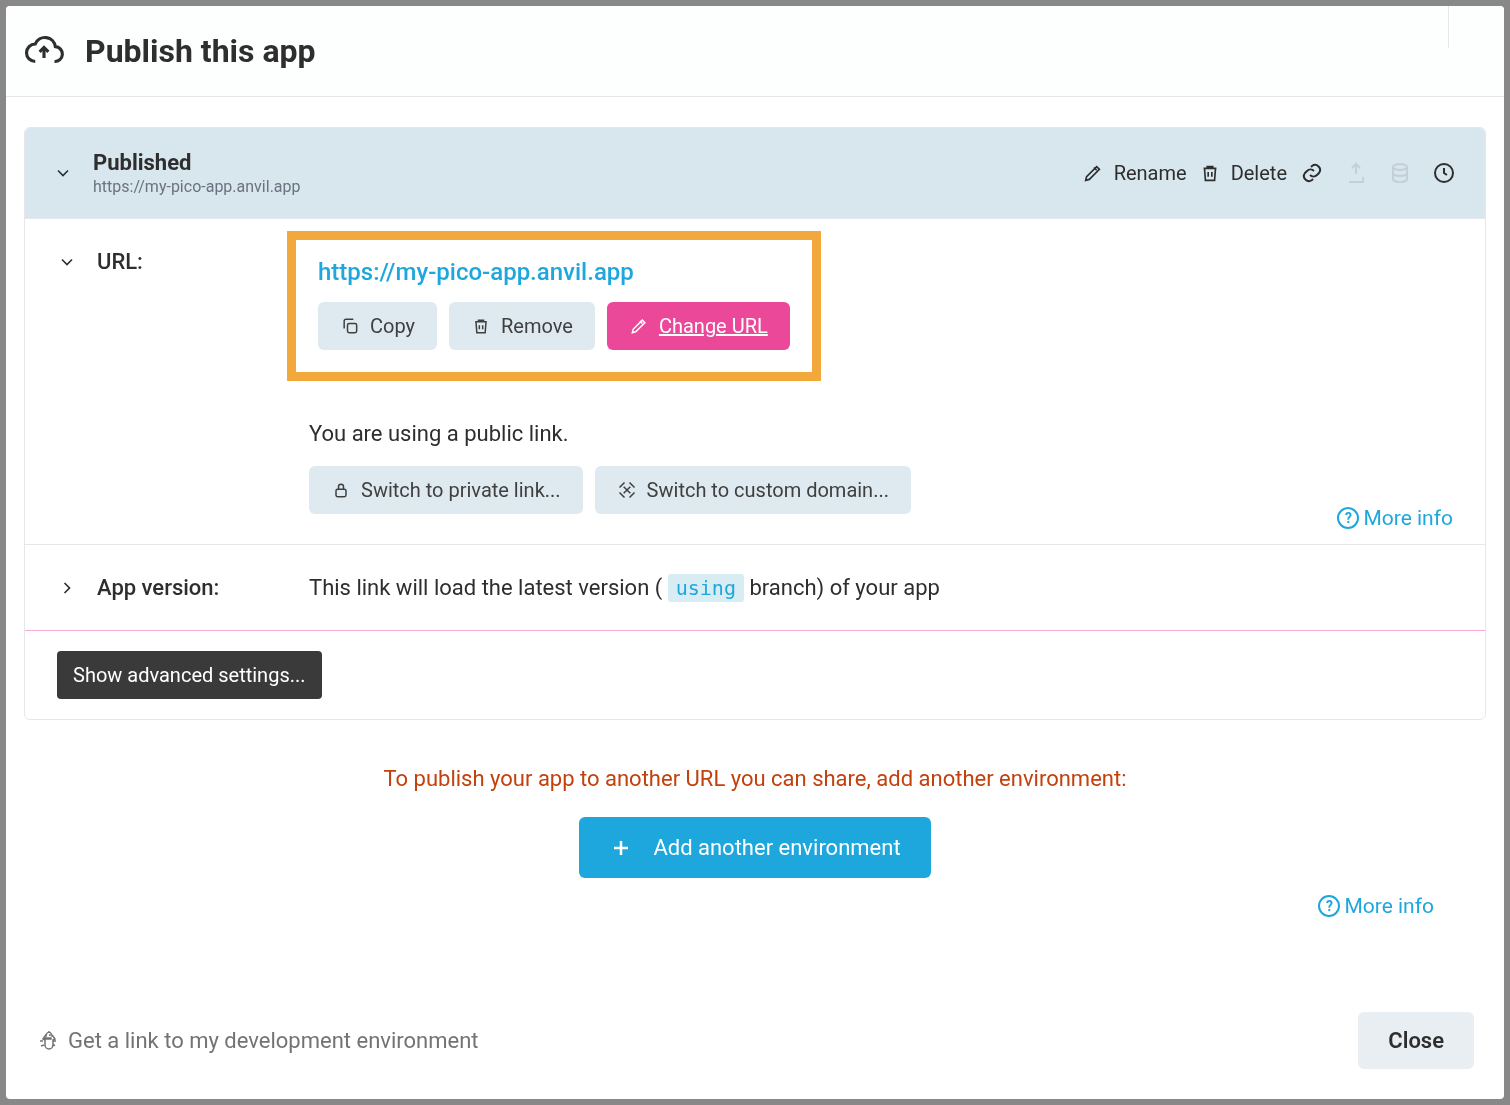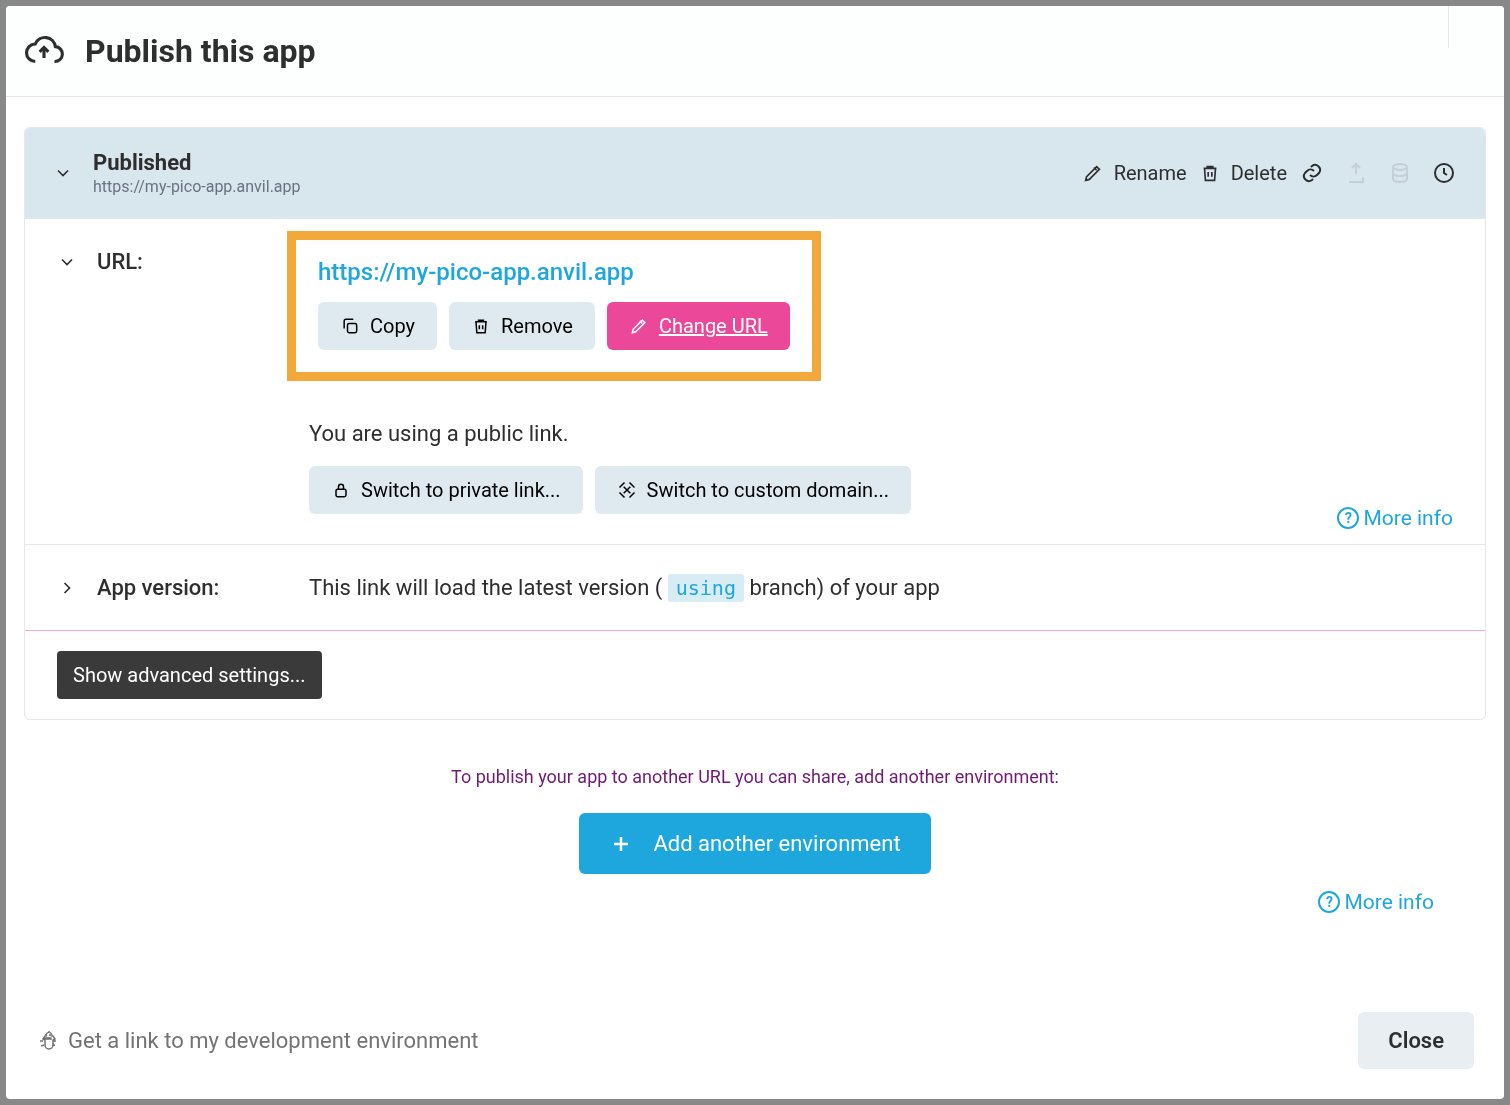--- a/index.html
+++ b/index.html
@@ -67,34 +67,34 @@
     margin-top:-18px;
   }
   .url-text { font-size:24px;color:#1ea7dd;font-weight:500;margin-bottom:16px; display:block;}
   .btn-row { display:flex;gap:12px;flex-wrap:wrap; }
   .btn {
     display:inline-flex;align-items:center;gap:10px;
     padding: 12px 22px;
     border-radius:6px;border:none;font-size:20px;cursor:pointer;
     font-family:inherit;
   }
-  .btn-light { background:#dfeaf0;color:#000000; }
+  .btn-light { background:#dfeaf0;color:#404040; }
   .btn-primary { background:#ec4899;color:#fff;text-decoration:underline; }
   .info-text { font-size:22px;color:#2e2e2e;margin-top:40px;margin-bottom:20px; }
   .more-info { position:absolute;right:32px;bottom:14px;color:#1ea7dd;font-size:21px;display:flex;align-items:center;gap:4px;cursor:pointer; }
   .mi-circle { width:22px;height:22px;border:2.4px solid #1ea7dd;border-radius:50%;display:flex;align-items:center;justify-content:center;font-weight:700;font-size:14px; }
   .ver-text { font-size:22px;color:#2e2e2e; }
   .code { font-family:ui-monospace,Menlo,Consolas,monospace;background:#d8ecf3;color:#1ea7dd;padding:2px 8px;border-radius:3px;font-size:20px; }
   .adv-btn {
     background:#3a3a3a;color:#fff;border:none;border-radius:4px;
     padding:12px 16px;font-size:20px;font-family:inherit;cursor:pointer;
     margin:20px 0 20px 32px;
   }
   .lower { text-align:center; margin-top:46px; position:relative; padding-bottom:40px;}
-  .lower-text { font-size:18px;color:#701a75;margin-bottom:26px; }
+  .lower-text { font-size:22px;color:#c2410c;margin-bottom:26px; }
   .add-btn { background:#1ea7dd;color:#fff;border:none;border-radius:6px;padding:18px 30px;font-size:22px;display:inline-flex;align-items:center;gap:20px;cursor:pointer;font-family:inherit; }
   .lower .more-info { bottom:0; right:52px; }
   .modal-footer {
     display:flex;align-items:center;
     padding: 22px 30px 30px 30px;
     margin-top:auto;
   }
   .dev-link { display:flex;align-items:center;gap:8px;font-size:22px;color:#737373;cursor:pointer; }
   .close-btn { margin-left:auto;background:#e8eef2;color:#2e2e2e;border:none;border-radius:6px;padding:16px 30px;font-size:22px;font-weight:600;cursor:pointer;font-family:inherit; }
   svg { display:block; }

